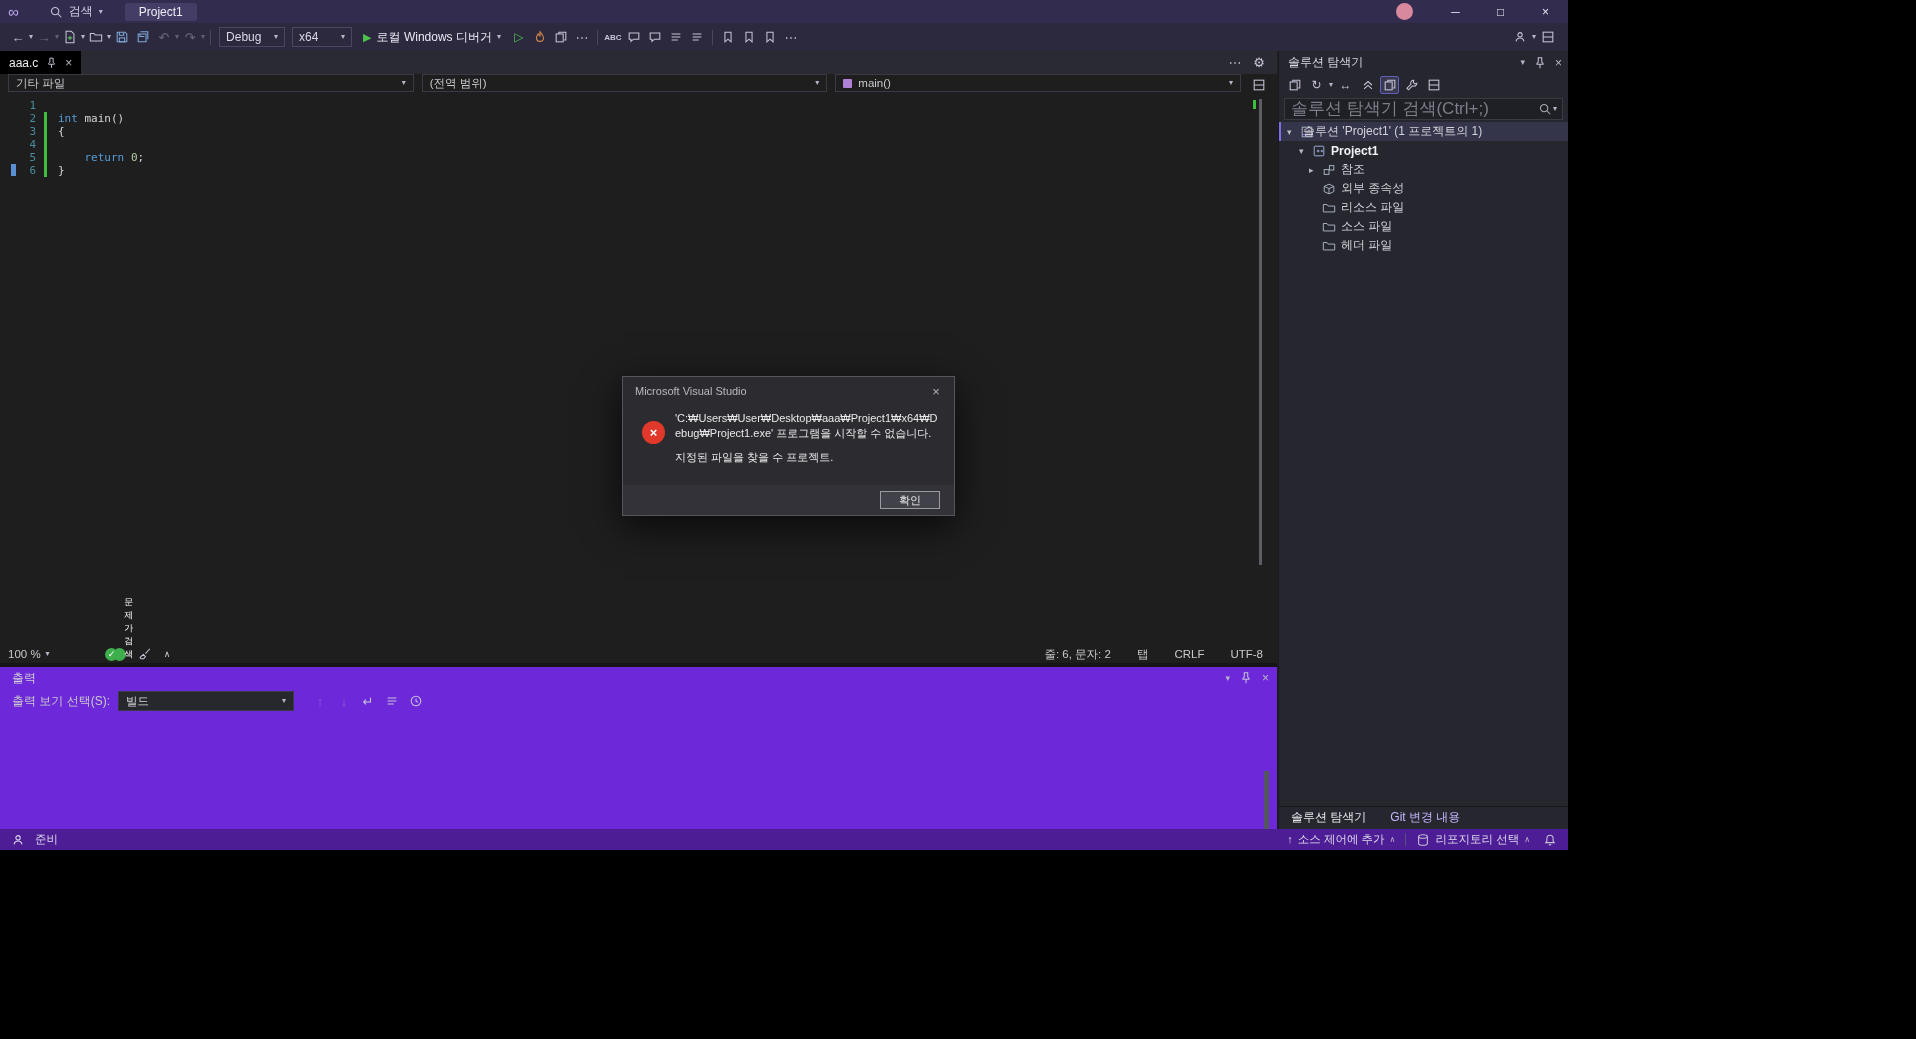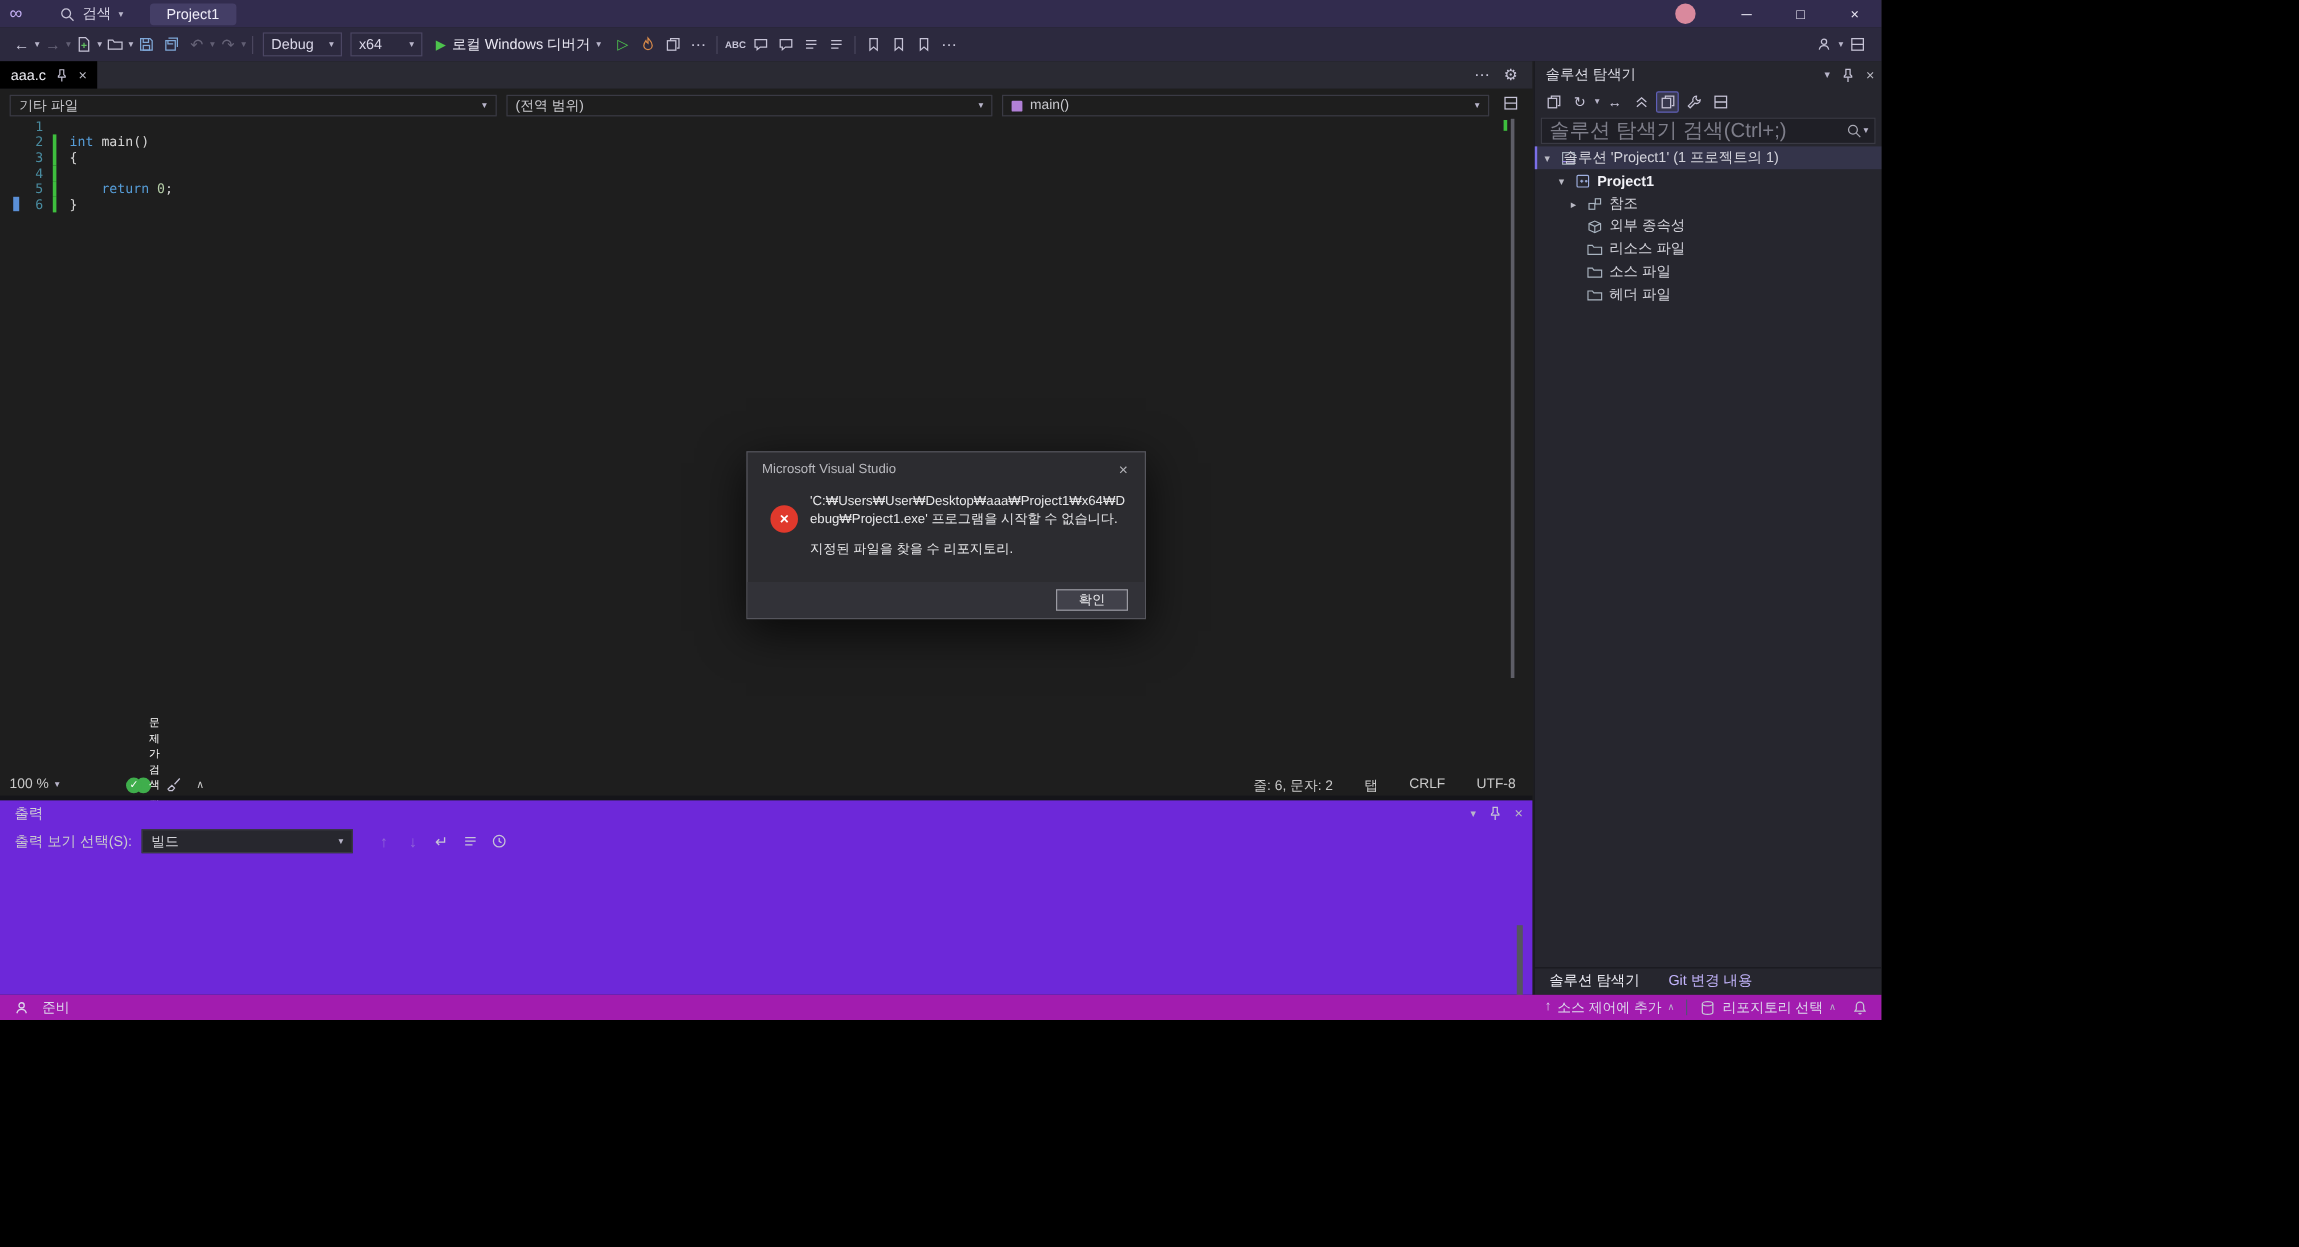--- a/index.html
+++ b/index.html
@@ -42,21 +42,21 @@
 
   
   .pane{position:absolute;left:0;top:51px;width:1277px;height:778px;background:#1e1e1e;}
   .tabstrip{position:absolute;left:0;top:0;width:1277px;height:23px;background:#2a2a33;display:flex;align-items:center;}
   .tab{height:23px;background:#000000;display:flex;align-items:center;gap:7px;padding:0 9px;font-size:12px;color:#ececf2;}
   .tab .ic{width:13px;height:13px;}
   .tabx{color:#b9b9c2;font-size:12px;line-height:1;}
   .tabstrip-right{margin-left:auto;display:flex;align-items:center;gap:4px;padding-right:8px;color:#b9b9c2;}
 
   .navbar{position:absolute;left:0;top:23px;width:1277px;height:23px;background:#1e1e1e;
-          display:flex;align-items:flex-end;gap:8px;padding:0 8px;box-sizing:border-box;}
+          display:flex;align-items:flex-start;gap:8px;padding:0 8px;box-sizing:border-box;}
   .ncombo{height:18px;flex:1;display:flex;align-items:center;background:#1e1e1e;border:1px solid #3a3a44;
           font-size:11.5px;color:#c9c9ce;padding:0 7px;box-sizing:border-box;gap:6px;}
   .ncombo .grow{flex:1;}
   .mcube{width:9px;height:9px;background:#b180d7;border-radius:1px;flex:none;}
 
   .code-area{position:absolute;left:0;top:46px;width:1277px;height:548px;padding-top:2px;box-sizing:border-box;
              font-family:"DejaVu Sans Mono",monospace;font-size:11px;}
   .crow{display:flex;height:13px;line-height:13px;white-space:pre;}
   .ln{width:36px;text-align:right;color:#4a8ca0;flex:none;}
   .chg{width:3px;margin-left:8px;flex:none;}
@@ -104,21 +104,21 @@
   .trow .nico svg{width:14px;height:14px;stroke:currentColor;fill:none;stroke-width:1.1;}
   .trow .tlabel{position:absolute;white-space:nowrap;}
   .trow.sel{background:#34344a;}
   .trow.sel::before{content:"";position:absolute;left:0;top:0;bottom:0;width:2px;background:#7b6fe8;}
   .rp-tabs{position:absolute;left:0;bottom:2px;width:100%;height:20px;display:flex;align-items:center;
            font-size:12px;border-top:1px solid #19191f;}
   .rp-tab{padding:0 12px;color:#c4b5fd;height:20px;line-height:20px;}
   .rp-tab.on{color:#eaeaf2;}
 
   
-  .statusbar{position:absolute;left:0;top:829px;width:1568px;height:21px;background:#a21caf;
+  .statusbar{position:absolute;left:0;top:829px;width:1568px;height:21px;background:#4c1d95;
              display:flex;align-items:center;padding:0 8px;box-sizing:border-box;font-size:11.5px;color:#ddd9ec;gap:7px;}
   .sb-right{margin-left:auto;display:flex;align-items:center;gap:6px;}
   .sb-item{display:flex;align-items:center;gap:5px;padding:0 4px;}
   .sb-sep{width:1px;height:13px;background:#575177;}
 
   
   .msgdlg{position:absolute;left:622px;top:376px;width:333px;height:140px;background:#2c2c30;
           border:1px solid #55555c;box-sizing:border-box;box-shadow:0 10px 36px rgba(0,0,0,.72);z-index:60;}
   .dlg-title-row{height:28px;display:flex;align-items:center;padding-left:12px;font-size:11px;color:#b9b9be;}
   .dlg-x{margin-left:auto;width:36px;height:28px;display:flex;align-items:center;justify-content:center;
@@ -682,18 +682,18 @@
 </div>
 
 <div class="msgdlg">
   <div class="dlg-title-row">
     <span>Microsoft Visual Studio</span>
     <span class="dlg-x">×</span>
   </div>
   <div class="dlg-body">
     <span class="erricon">×</span>
     <div class="dlg-msg">'C:₩Users₩User₩Desktop₩aaa₩Project1₩x64₩Debug₩Project1.exe' 프로그램을 시작할 수 없습니다.</div>
-    <div class="dlg-detail">지정된 파일을 찾을 수 리포지토리.</div>
+    <div class="dlg-detail">지정된 파일을 찾을 수 프로젝트.</div>
   </div>
   <div class="dlg-footer">
     <button class="dlg-ok">확인</button>
   </div>
 </div>
 
 </body></html>

